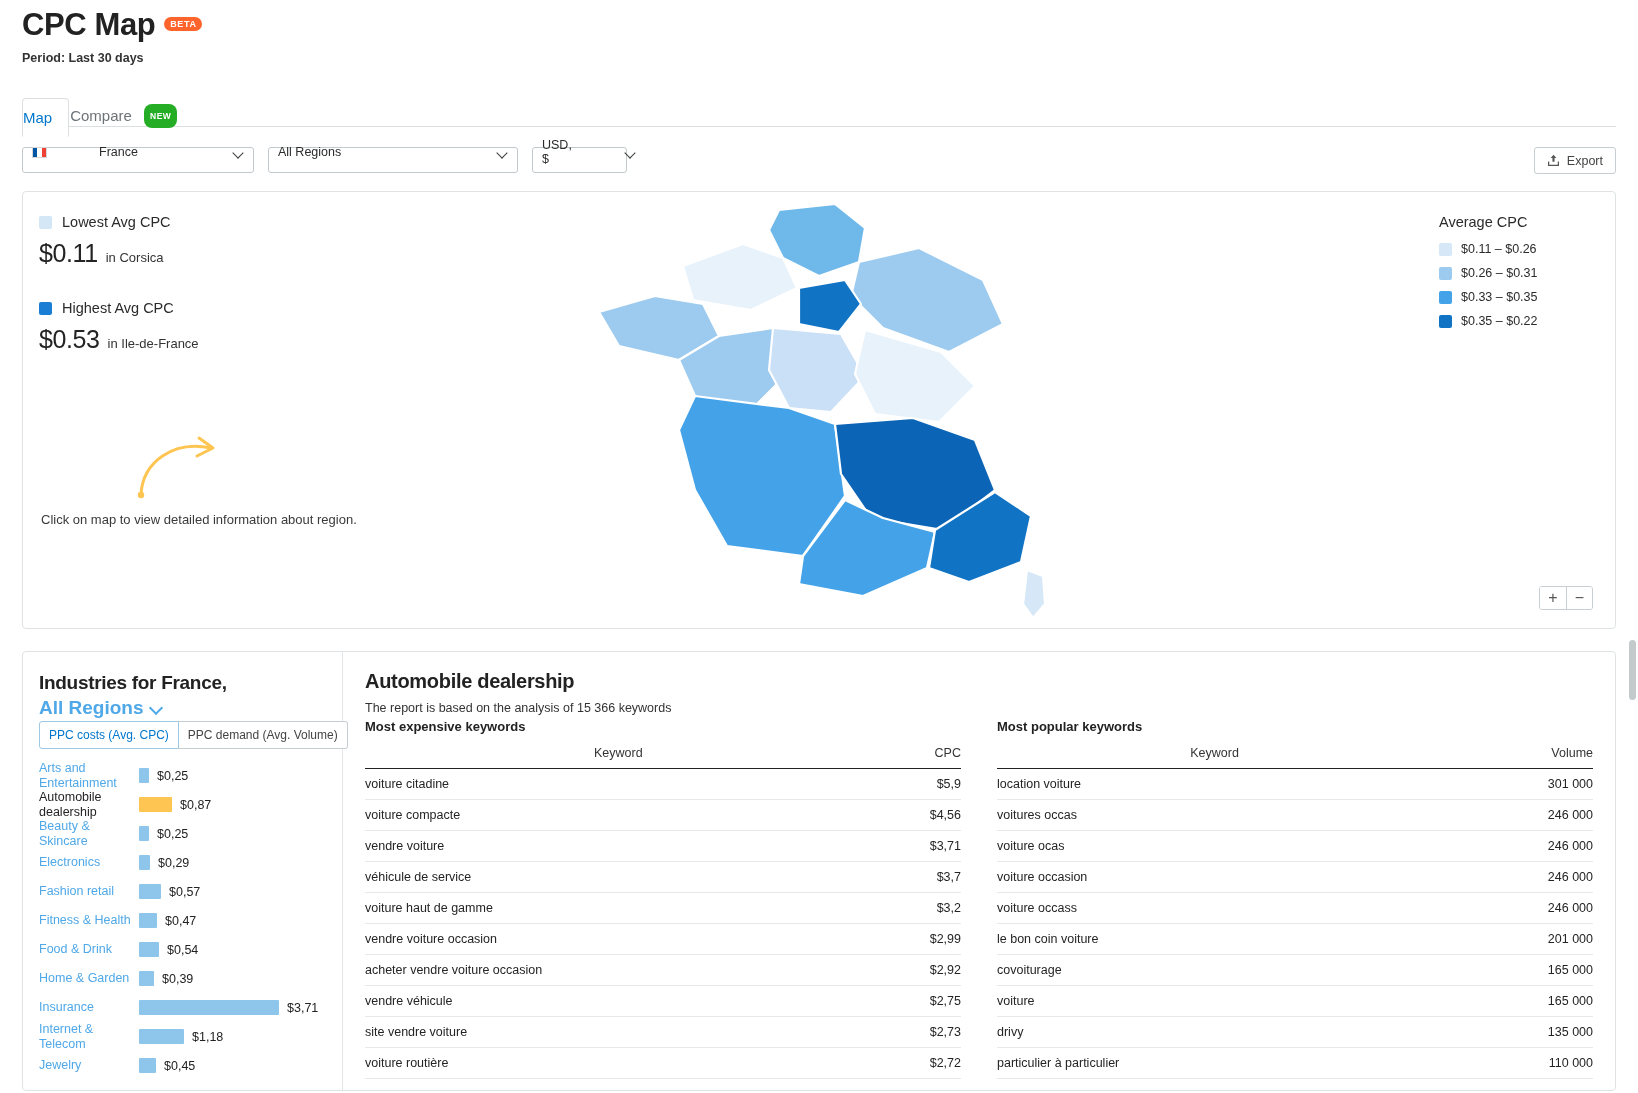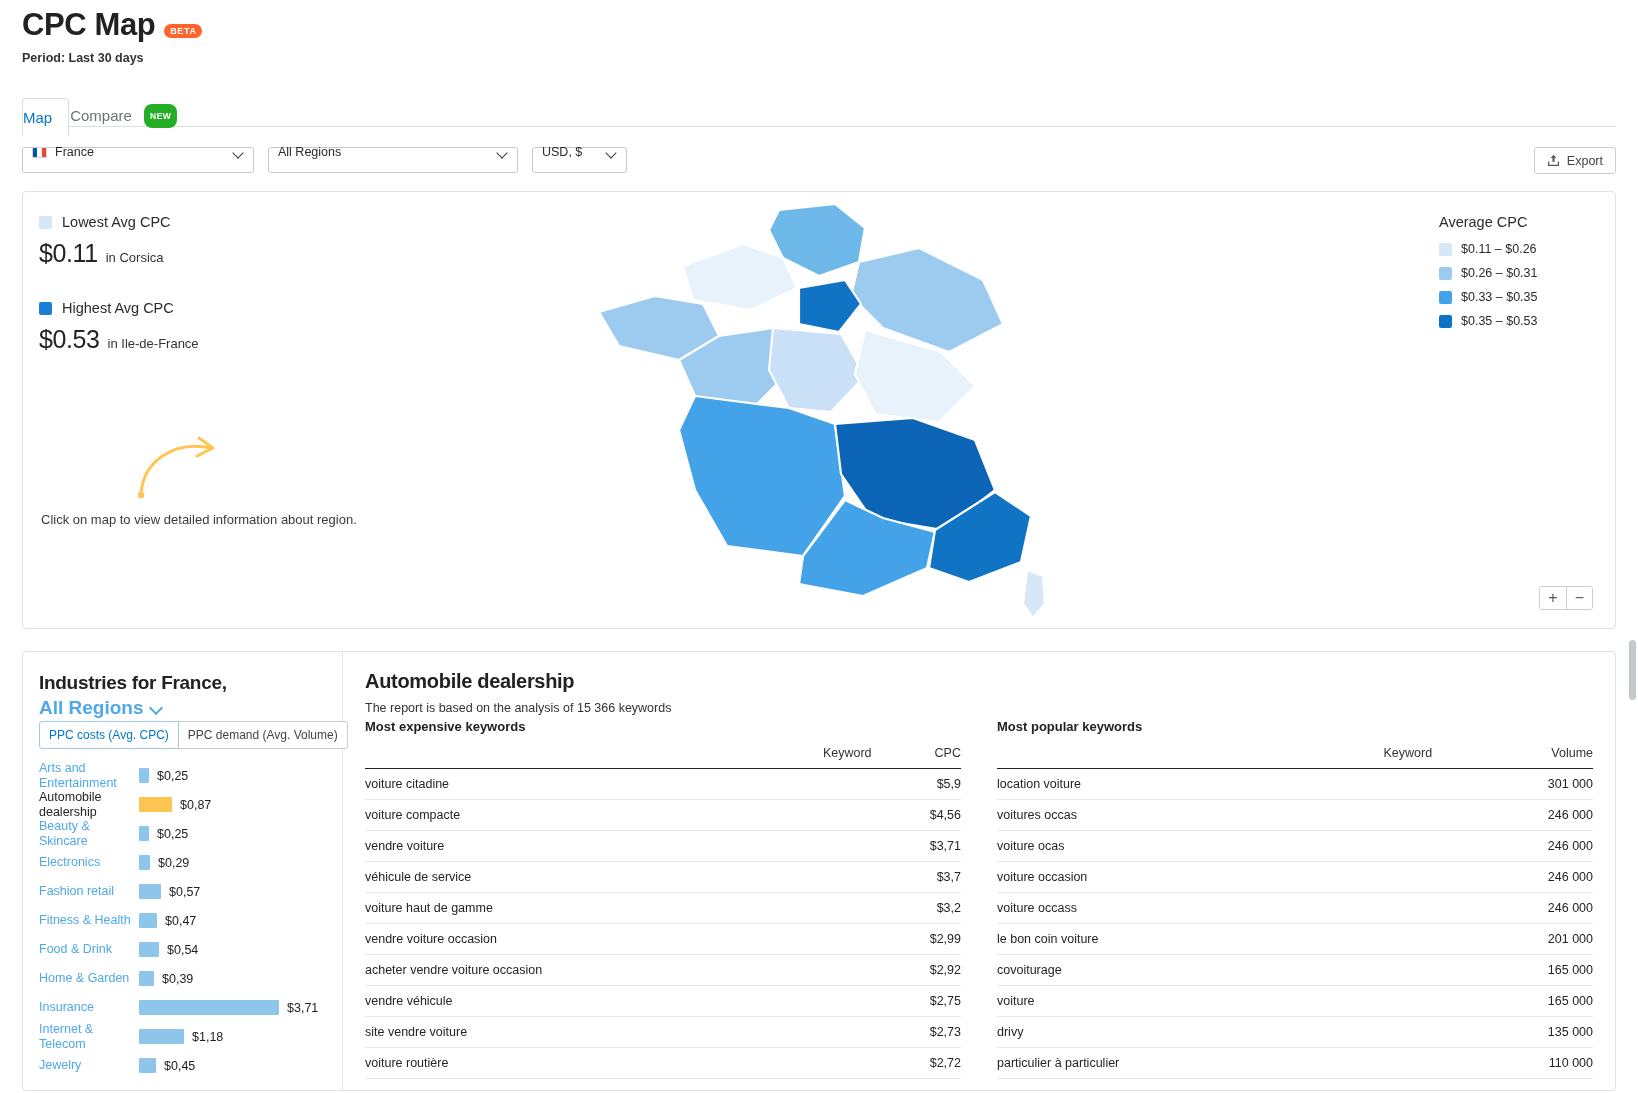--- a/index.html
+++ b/index.html
@@ -7,21 +7,21 @@
     width: 1638px; height: 1093px;
     background: #ffffff;
     font-family: "Liberation Sans", "DejaVu Sans", sans-serif;
     color: #242424;
     overflow: hidden;
   }
   .page { position: relative; width: 1638px; height: 1093px; }
 
   
   .header { padding: 6px 22px 0 22px; }
-  .title-row { display: flex; align-items: center; gap: 9px; }
+  .title-row { display: flex; align-items: flex-start; gap: 9px; }
   .page-title {
     font-size: 31px; font-weight: bold; letter-spacing: -0.4px;
     color: #222; line-height: 38px;
   }
   .beta-badge {
     background: #ff642d; color: #fff; font-size: 9px; font-weight: bold;
     letter-spacing: 0.6px; padding: 2px 5px 2px 6px; border-radius: 8px;
     margin-top: 11px; text-transform: uppercase;
   }
   .period { font-size: 12.5px; font-weight: bold; color: #333; margin-top: 7px; }
@@ -50,21 +50,21 @@
 
   
   .filters {
     display: flex; align-items: center; gap: 14px;
     padding: 20px 22px 0 22px; position: relative;
   }
   .select {
     height: 26px; border: 1px solid #c2c9cd; border-radius: 3px;
     background: #fff; display: flex; align-items: center;
     font-size: 12.5px; color: #2b2b2b; padding: 0 8px 16px 9px;
-    position: relative; cursor: pointer;
+    position: relative; cursor: pointer; gap: 44px;
   }
   .select .label { flex: 1; }
   .select .caret {
     width: 11px; height: 11px; margin-left: 10px; position: relative;
   }
   .select .caret::after {
     content: ""; position: absolute; left: 0; top: 2px;
     width: 7px; height: 7px; border-right: 1.6px solid #3c3c3c;
     border-bottom: 1.6px solid #3c3c3c; transform: rotate(45deg);
   }
@@ -157,21 +157,21 @@
   .ind-amt { font-size: 12.5px; color: #222; margin-left: 8px; white-space: nowrap; }
 
   .reports { flex: 1; padding: 18px 22px 0 22px; position: relative; }
   .rep-title { font-size: 20px; font-weight: bold; letter-spacing: -0.3px; color: #222; }
   .rep-sub { font-size: 12.5px; color: #333; margin-top: 8px; }
   .tables { display: flex; gap: 36px; margin-top: 4px; }
   .tbl-col { flex: 1; min-width: 0; }
   .tbl-head { font-size: 13px; font-weight: bold; color: #222; margin-bottom: 12px; }
   table { width: 100%; border-collapse: collapse; }
   th {
-    font-size: 12.5px; font-weight: normal; color: #333; text-align: right;
+    font-size: 12.5px; font-weight: normal; color: #333; text-align: center;
     padding: 0 0 8px 0; border-bottom: 1.5px solid #222;
   }
   th.num { text-align: right; }
   td {
     font-size: 12.5px; color: #242424; padding: 8px 0 8px 0;
     border-bottom: 1px solid #e6e8ea; height: 29px;
   }
   td.num { text-align: right; }
 
   .scrollbar {
@@ -299,21 +299,21 @@
       <div class="avg-row">
         <span class="sw" id="lc1" style="background: rgb(156, 203, 239);"></span>
         <span class="lbl">$0.26 – $0.31</span>
       </div>
       <div class="avg-row">
         <span class="sw" id="lc2" style="background: rgb(68, 163, 232);"></span>
         <span class="lbl">$0.33 – $0.35</span>
       </div>
       <div class="avg-row">
         <span class="sw" id="lc3" style="background: rgb(17, 115, 196);"></span>
-        <span class="lbl">$0.35 – $0.53</span>
+        <span class="lbl">$0.35 – $0.22</span>
       </div>
     </div>
 
     <div class="zoom-ctrls">
       <div class="zoom-btn">+</div>
       <div class="zoom-btn">−</div>
     </div>
   </div>
 
   <div class="bottom">

